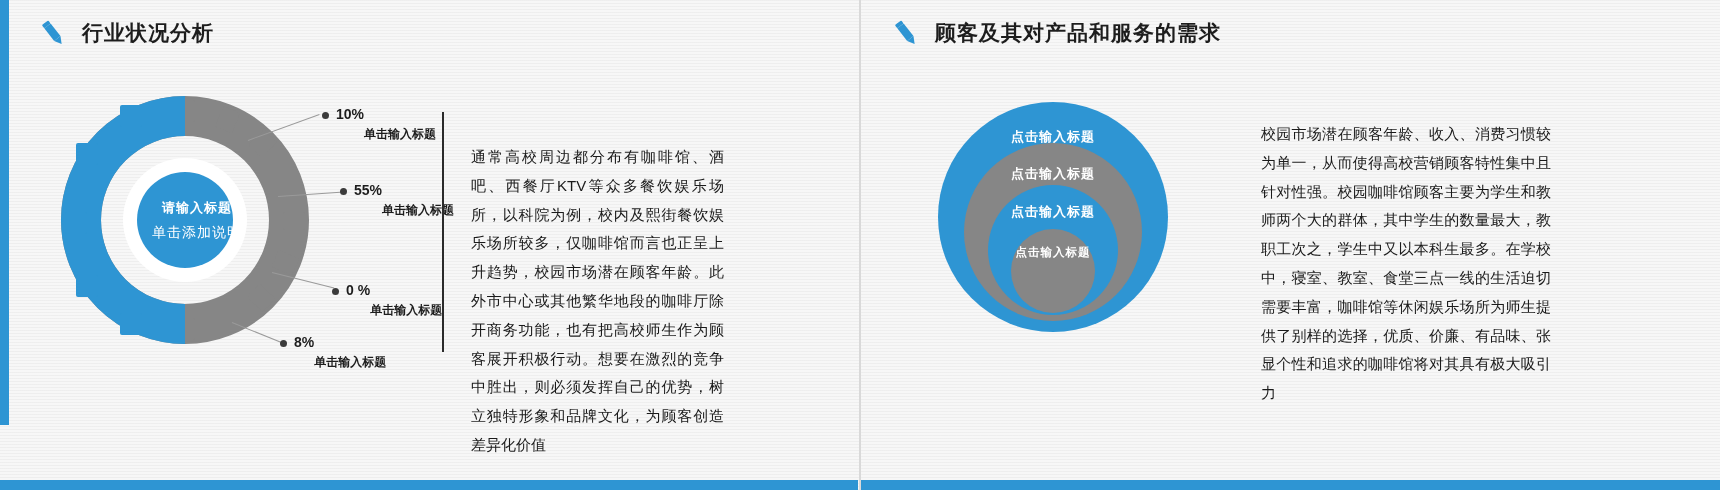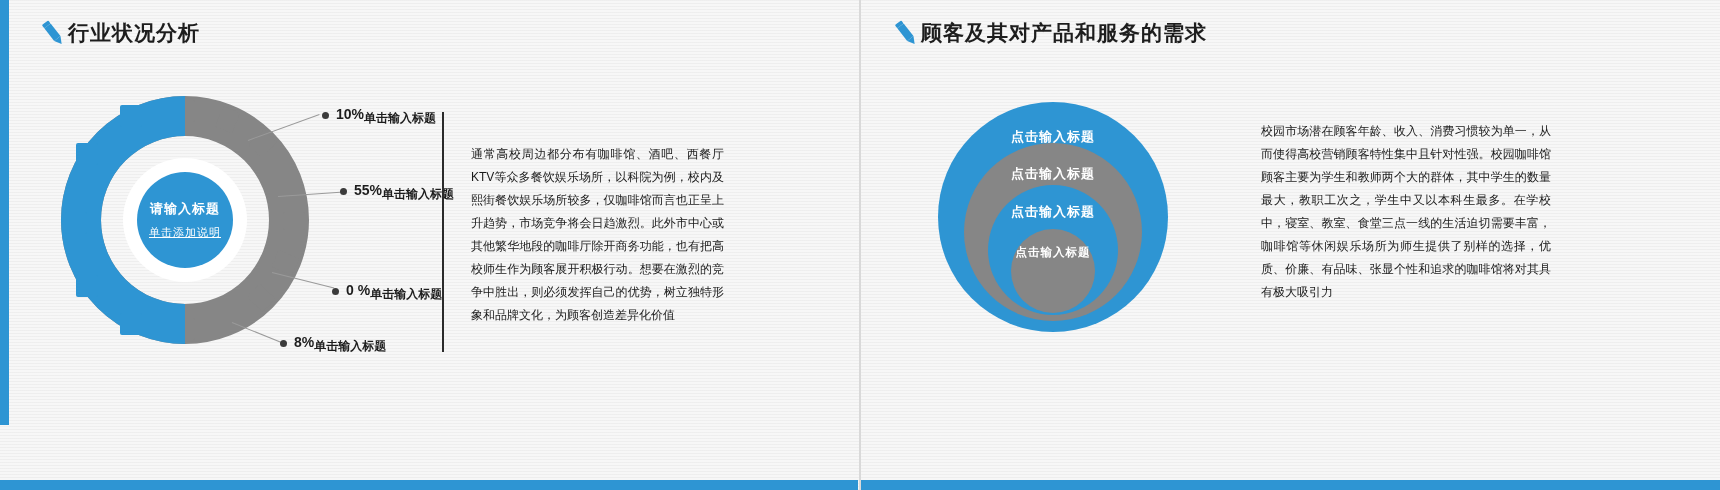--- a/index.html
+++ b/index.html
@@ -52,20 +52,21 @@
   }
   .slide-left .bottom-bar { width: 858px; }
 
   
   .slide-header {
     position: absolute;
     top: 18px;
     left: 38px;
     display: flex;
     align-items: center;
+    gap: 14px;
   }
   .pen-icon {
     width: 30px;
     height: 30px;
     position: relative;
     display: block;
   }
   .slide-title {
     font-size: 21px;
     font-weight: bold;
@@ -79,42 +80,41 @@
   .gear-wrap {
     position: absolute;
     left: 60px;
     top: 95px;
     width: 250px;
     height: 250px;
   }
   .gear-wrap svg { display: block; }
   .gear-center-text {
     position: absolute;
-    left: 0;
+    left: 12px;
     top: 0;
     width: 250px;
     height: 250px;
     display: flex;
     flex-direction: column;
     align-items: center;
     justify-content: center;
     pointer-events: none;
   }
   .gear-center-text .t1 {
     font-size: 13px;
     font-weight: bold;
     color: #ffffff;
     margin-bottom: 7px;
     letter-spacing: 1px;
   }
   .gear-center-text .t2 {
-    font-size: 11px;
+    font-size: 14px;
     color: #ffffff;
     letter-spacing: 1px;
-    text-decoration: underline;
   }
 
   
   .callout {
     position: absolute;
     display: flex;
     align-items: flex-start;
     gap: 7px;
   }
   .callout .dot {
@@ -128,21 +128,21 @@
   .callout .pct {
     font-size: 14px;
     font-weight: bold;
     color: #1d1d1d;
     line-height: 1.15;
   }
   .callout .sub {
     font-size: 12px;
     font-weight: bold;
     color: #1d1d1d;
-    margin-top: 4px;
+    margin-top: 20px;
     white-space: nowrap;
   }
   .callout .body { display: flex; }
   .callout-1 { left: 322px; top: 106px; }
   .callout-2 { left: 340px; top: 182px; }
   .callout-3 { left: 332px; top: 282px; }
   .callout-4 { left: 280px; top: 334px; }
   .callout-3 .pct { max-width: 42px; }
 
   .leader {
@@ -156,21 +156,21 @@
     position: absolute;
     left: 442px;
     top: 112px;
     width: 2px;
     height: 240px;
     background: #2b2b2b;
   }
 
   .paragraph {
     position: absolute;
-    font-size: 12px;
+    font-size: 15px;
     line-height: 1.92;
     color: #1a1a1a;
     text-align: justify;
   }
   .para-left {
     left: 471px;
     top: 143px;
     width: 253px;
   }
 
@@ -318,21 +318,21 @@
     <div class="callout callout-4">
       <span class="dot"></span>
       <span class="body">
         <span class="pct">8%</span>
         <span class="sub">单击输入标题</span>
       </span>
     </div>
 
     <div class="v-divider"></div>
 
-    <div class="paragraph para-left">通常高校周边都分布有咖啡馆、酒吧、西餐厅KTV等众多餐饮娱乐场所，以科院为例，校内及熙街餐饮娱乐场所较多，仅咖啡馆而言也正呈上升趋势，市场竞争将会日趋激烈。此外市中心或其他繁华地段的咖啡厅除开商务功能，也有把高校师生作为顾客展开积极行动。想要在激烈的竞争中胜出，则必须发挥自己的优势，树立独特形象和品牌文化，为顾客创造差异化价值</div>
+    <div class="paragraph para-left">通常高校周边都分布有咖啡馆、酒吧、西餐厅KTV等众多餐饮娱乐场所，以科院为例，校内及熙街餐饮娱乐场所较多，仅咖啡馆而言也正呈上升趋势，校园市场潜在顾客年龄。此外市中心或其他繁华地段的咖啡厅除开商务功能，也有把高校师生作为顾客展开积极行动。想要在激烈的竞争中胜出，则必须发挥自己的优势，树立独特形象和品牌文化，为顾客创造差异化价值</div>
 
     <div class="bottom-bar"></div>
   </div>
 
   <div class="slide slide-right">
     <div class="slide-header">
       <span class="pen-icon">
         <svg width="30" height="30" viewBox="0 0 30 30">
           <g transform="rotate(-38 15 15)">
             <rect x="11" y="2" width="8" height="4" rx="1" fill="#2e95d3"></rect>

